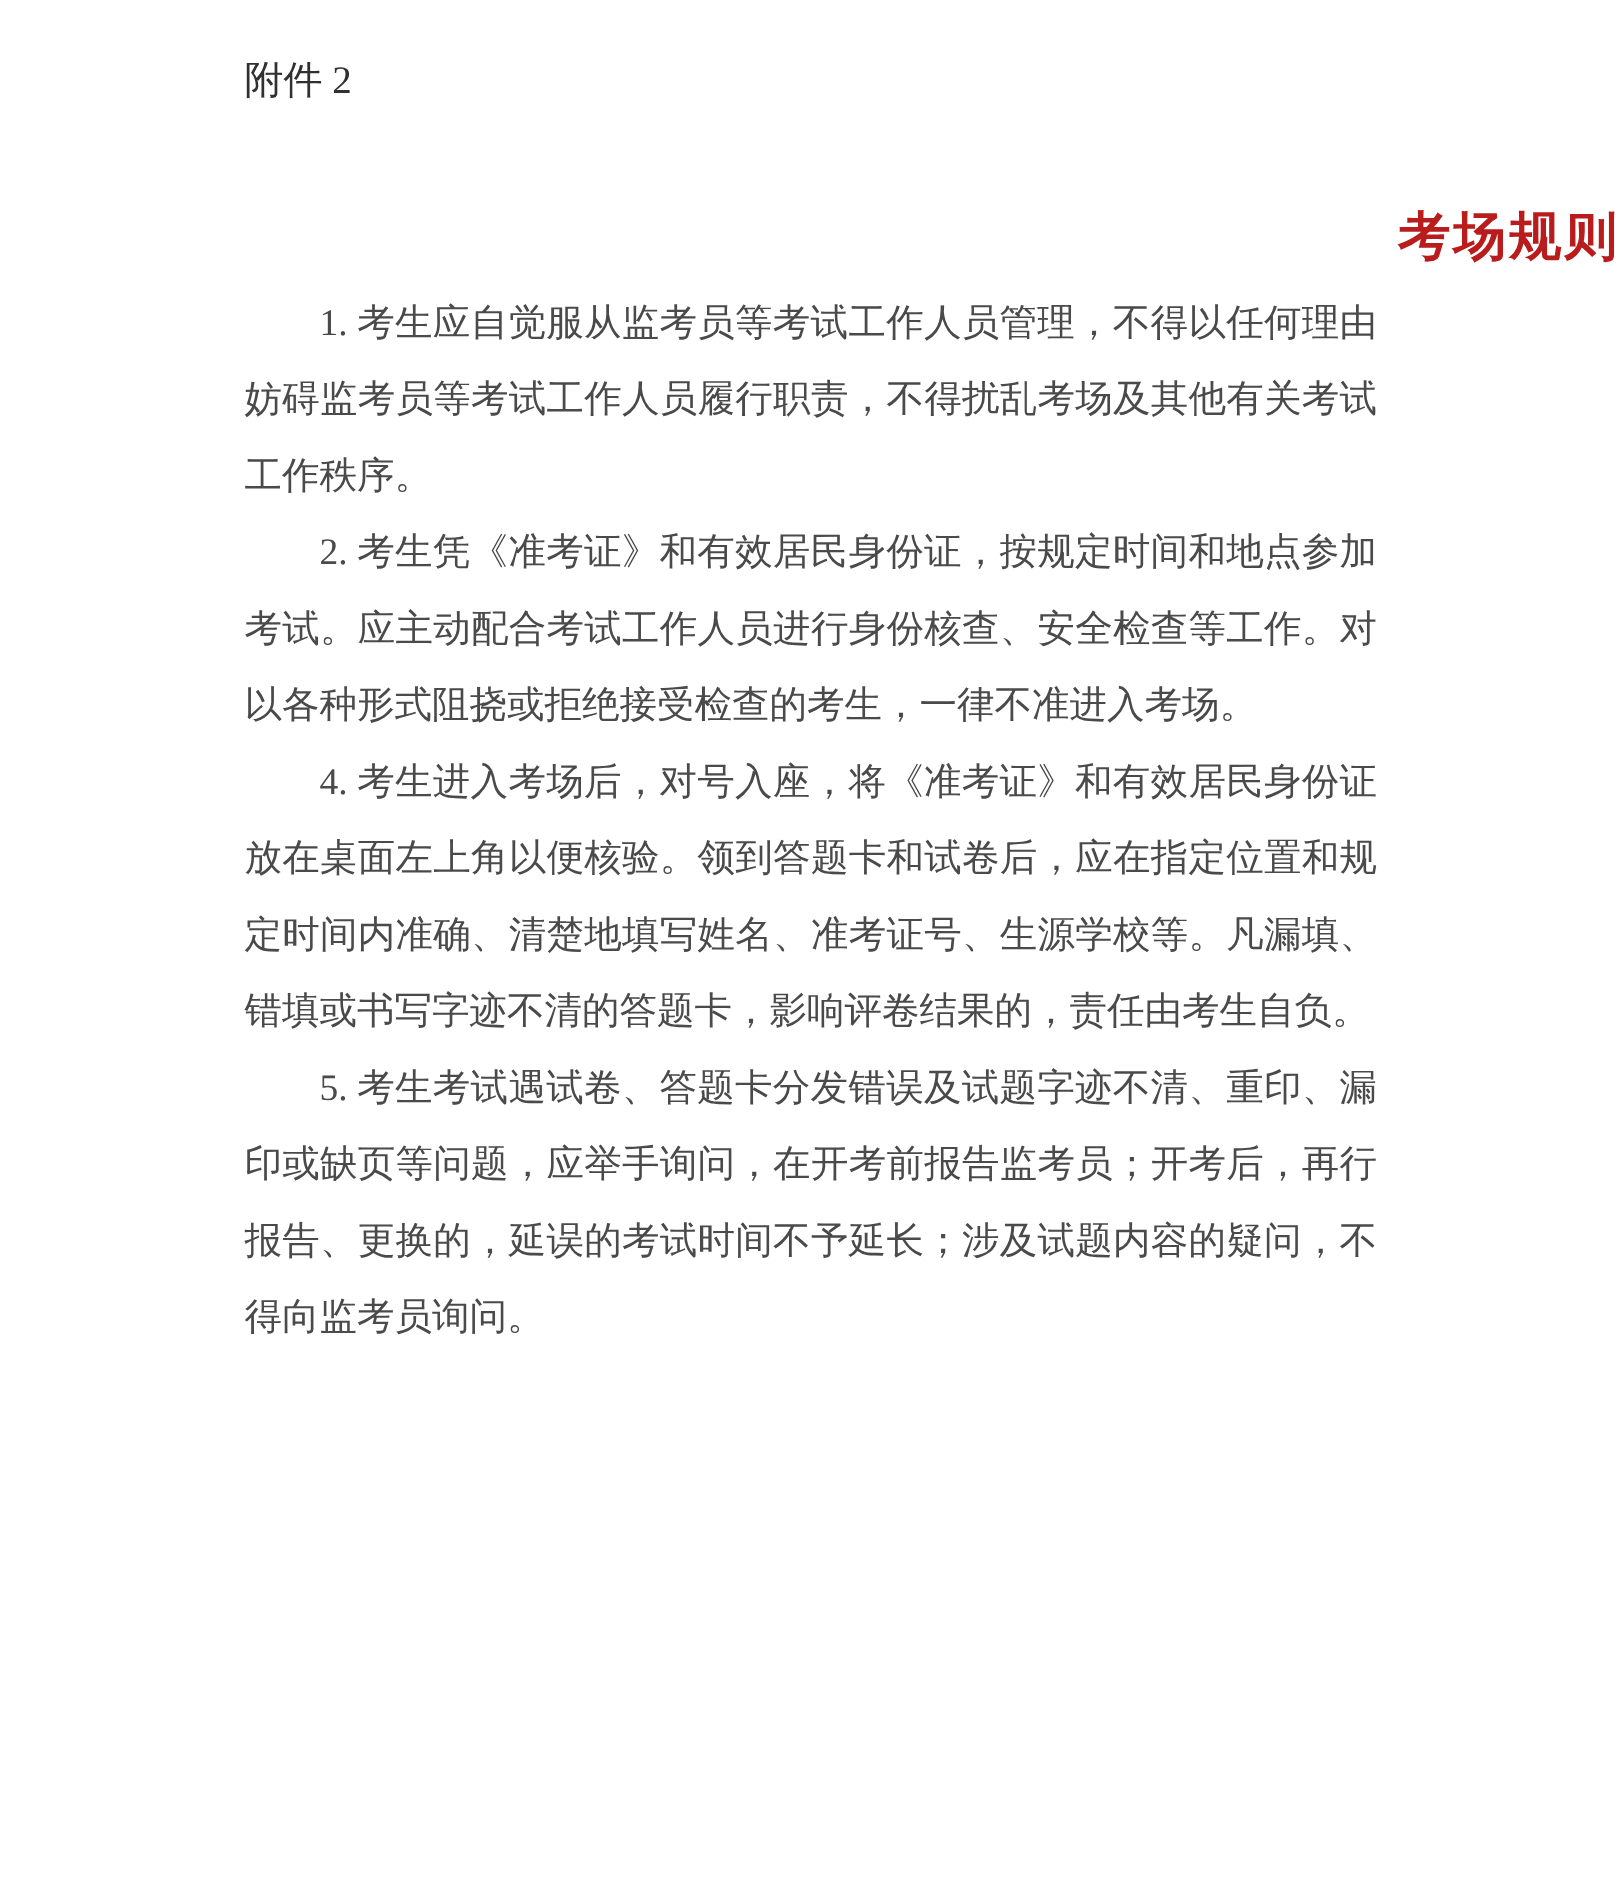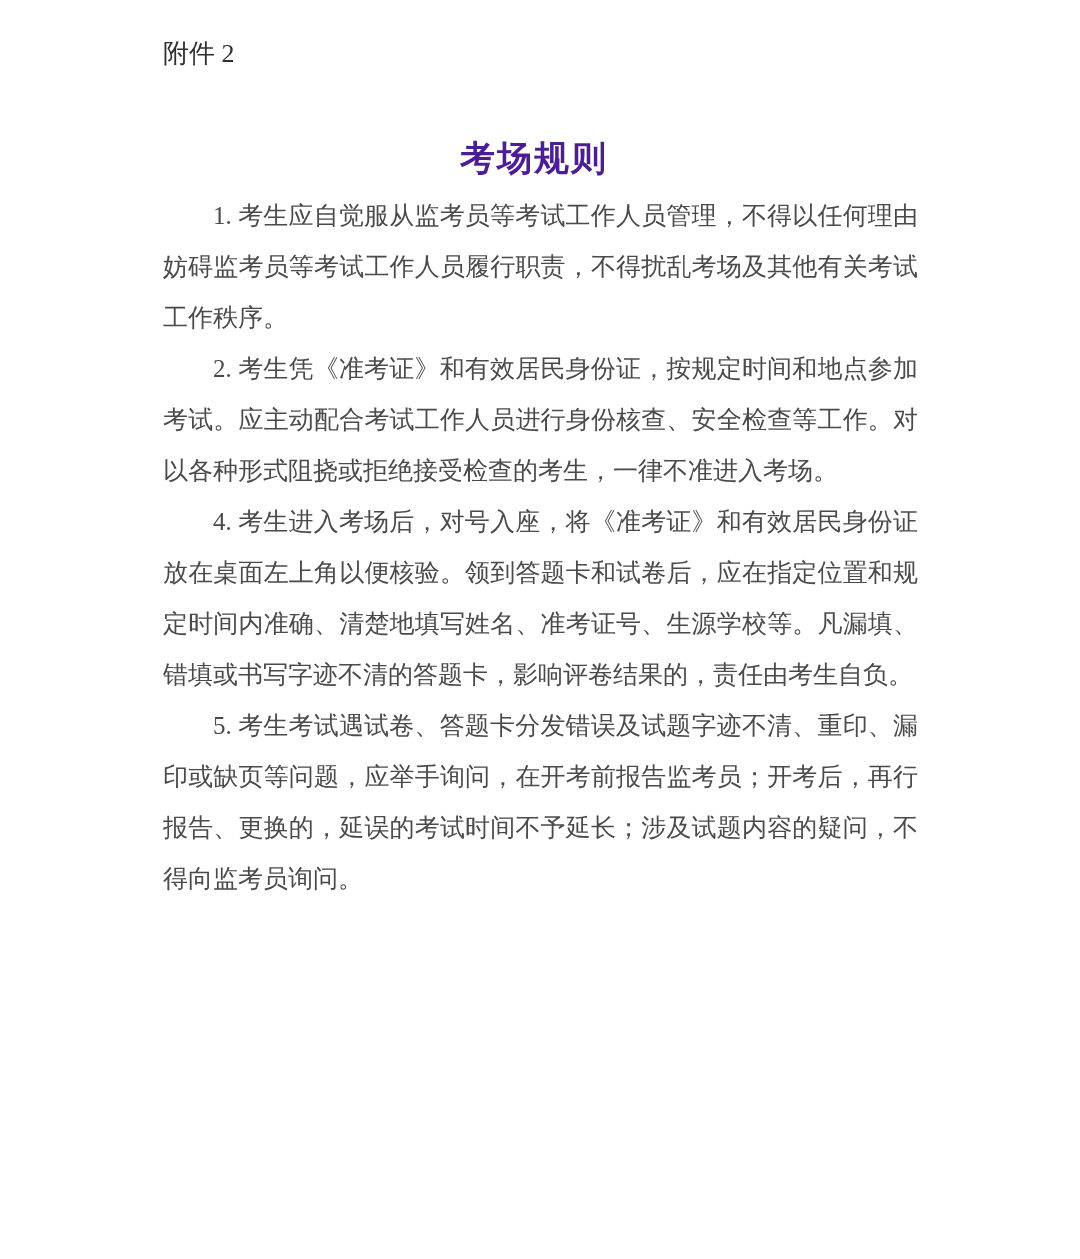--- a/index.html
+++ b/index.html
@@ -16,27 +16,27 @@
     font-family: "Liberation Serif", serif;
   }
   .attachment-label {
     margin: 36px 0 0 163px;
     font-size: 26px;
     line-height: 36px;
     color: #303030;
     font-family: "Liberation Serif", serif;
   }
   .doc-title {
-    margin: 64px 12px 0 0;
-    text-align: center;
+    margin: 64px 0 0 0;
+    text-align: right;
     font-size: 35px;
     line-height: 44px;
     font-weight: 600;
     letter-spacing: 2px;
-    color: #4c1d95;
+    color: #b91c1c;
     font-family: "Liberation Sans", sans-serif;
   }
   .doc-body {
     margin: 10px 162px 0 163px;
     font-size: 25px;
     line-height: 51px;
     color: #4a4a4a;
     text-align: justify;
   }
   .doc-body p {

